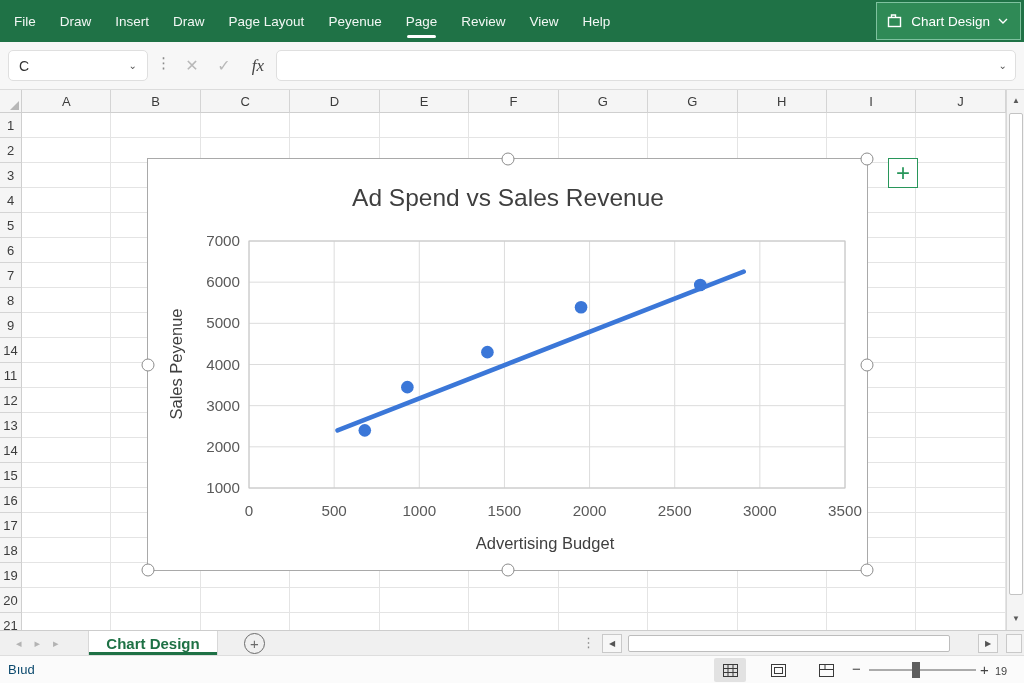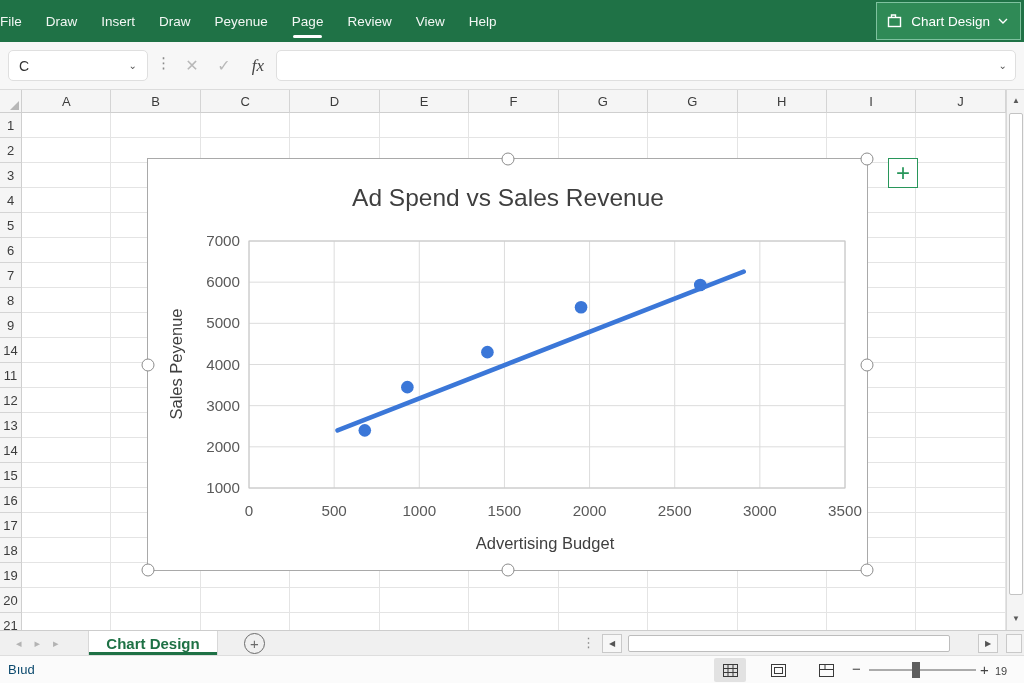--- a/index.html
+++ b/index.html
@@ -1,21 +1,21 @@
 <!DOCTYPE html>
 <html><head>
 <meta charset="utf-8">
 <style>
   html,body{margin:0;padding:0;background:#888;}
   *{box-sizing:border-box;font-family:"Liberation Sans",sans-serif;}
   .app{position:relative;width:1024px;height:683px;background:#fff;overflow:hidden;}
 
   
   .ribbon{position:absolute;left:0;top:0;width:1024px;height:42px;background:#1f7246;display:flex;align-items:stretch;}
-  .rtabs{display:flex;align-items:stretch;}
+  .rtabs{display:flex;align-items:stretch;padding-left:14px;}
   .rtab{position:relative;display:flex;align-items:center;color:#f2f7f4;font-size:13.5px;margin-right:24px;cursor:default;white-space:nowrap;}
   .rtab.active::after{content:"";position:absolute;left:1px;right:1px;bottom:4px;height:3px;background:#fff;border-radius:2px;}
   .ctxbtn{position:absolute;right:3px;top:2px;height:38px;padding:0 12px 0 10px;display:flex;align-items:center;gap:8px;background:#2f8a56;border:1px solid #7fc29f;color:#fff;font-size:13.5px;}
   .ctxbtn svg{display:block;}
 
   
   .fbar{position:absolute;left:0;top:42px;width:1024px;height:48px;background:#f7f7f7;border-bottom:1px solid #dcdcdc;}
   .namebox{position:absolute;left:8px;top:8px;width:140px;height:31px;background:#fff;border:1px solid #dfdfdf;border-radius:5px;display:flex;align-items:center;padding:0 10px;font-size:14px;color:#333;}
   .namebox .chev{margin-left:auto;color:#555;font-size:10px;}
   .fdots{position:absolute;left:156px;top:12px;color:#8a8a8a;font-size:15px;letter-spacing:0;}
@@ -71,20 +71,21 @@
 <body>
 
 <div class="app">
 
   <div class="ribbon">
     <div class="rtabs">
         <div class="rtab">File</div>
         <div class="rtab">Draw</div>
         <div class="rtab">Insert</div>
         <div class="rtab">Draw</div>
+        <div class="rtab">Page Layout</div>
         <div class="rtab">Peyenue</div>
         <div class="rtab active">Page</div>
         <div class="rtab">Review</div>
         <div class="rtab">View</div>
         <div class="rtab">Help</div>
       </div>
     <div class="ctxbtn">
       <svg width="16" height="14" viewBox="0 0 16 14">
         <rect x="1.5" y="3.5" width="12" height="9" fill="none" stroke="#ffffff" stroke-width="1.4"></rect>
         <path d="M4.5 3.5 V1 H8.5 V3.5" fill="none" stroke="#ffffff" stroke-width="1.4"></path>

